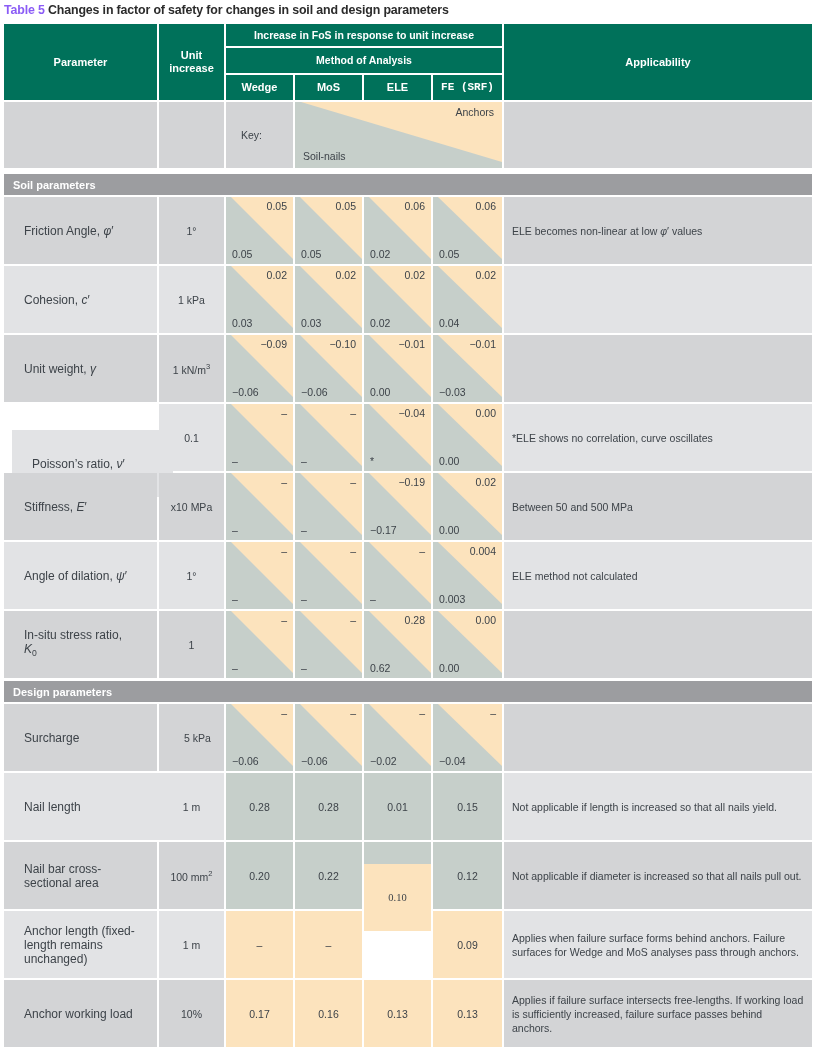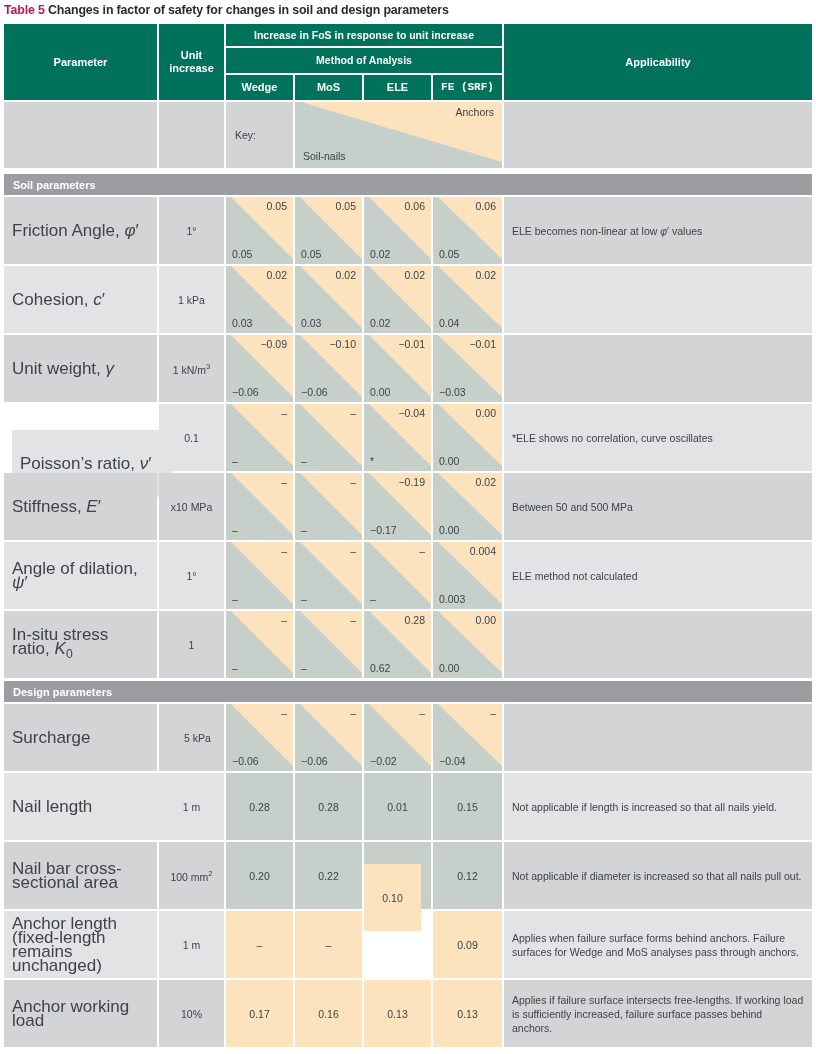--- a/index.html
+++ b/index.html
@@ -11,21 +11,21 @@
     overflow:hidden;
   }
   .page{position:relative;width:816px;height:1054px;}
 
   
   .caption{
     position:absolute;left:4px;top:2px;width:808px;
     font-size:12.4px;font-weight:bold;line-height:16px;
     white-space:nowrap;letter-spacing:-0.15px;
   }
-  .caption .cap-num{color:#be185d;}
+  .caption .cap-num{color:#8b5cf6;}
   .caption .cap-txt{color:#2b2b2b;}
 
   
   .table{
     position:absolute;left:4px;top:24px;
     width:808px;height:1028px;
   }
 
   
   .cell{position:absolute;box-sizing:border-box;}
@@ -41,23 +41,23 @@
     background:#9c9da0;color:#ffffff;
     font-size:11px;font-weight:bold;
     display:flex;align-items:center;
     padding-left:9px;
   }
 
   .rowA{background:#d3d4d6;}
   .rowB{background:#e2e3e5;}
 
   .param{
-    font-size:17px;line-height:14px;
+    font-size:12px;line-height:14px;
     display:flex;align-items:center;
-    padding:0 8px;
+    padding:0 20px;
   }
   .unit{
     font-size:10.5px;
     display:flex;align-items:center;justify-content:center;
     text-align:center;
   }
   .applic{
     font-size:10.5px;line-height:14px;
     display:flex;align-items:center;
     padding:0 8px;
@@ -90,21 +90,21 @@
     font-size:10.5px;
   }
   .nail{background:#c6cfca;}
   .anch{background:#fce3bd;}
 
   
   .keylabel{
     position:absolute;box-sizing:border-box;
     background:#d3d4d6;
     display:flex;align-items:center;
-    padding-left:9px;font-size:10.5px;
+    padding-left:15px;font-size:10.5px;
   }
   .keybox{
     position:absolute;box-sizing:border-box;
     background:#c6cfca;overflow:hidden;
   }
   .keybox .tri{
     position:absolute;inset:0;
     background:#fce3bd;
     clip-path:polygon(6px 0, 100% 0, 100% calc(100% - 6px));
   }
@@ -393,21 +393,21 @@
     <div class="solid nail" style="left:222px;top:818px;width:67px;height:67px;">0.20</div>
     <div class="solid nail" style="left:291px;top:818px;width:67px;height:67px;">0.22</div>
     <div class="solid nail" style="left:360px;top:818px;width:67px;height:67px;">0.02</div>
     <div class="solid nail" style="left:429px;top:818px;width:69px;height:67px;">0.12</div>
     <div class="cell rowA applic" style="left:500px;top:818px;width:308px;height:67px;">Not applicable if diameter is increased so that all nails pull out.</div>
 
     <div class="cell rowB param" style="left:0;top:887px;width:153px;height:67px;">Anchor length (fixed-length remains unchanged)</div>
     <div class="cell rowB unit" style="left:155px;top:887px;width:65px;height:67px;">1 m</div>
     <div class="solid anch" style="left:222px;top:887px;width:67px;height:67px;">–</div>
     <div class="solid anch" style="left:291px;top:887px;width:67px;height:67px;">–</div>
-    <div class="solid anch" style="left:360px;top:840px;width:57px;height:67px;">0.10</div>
+    <div class="solid anch" style="left:360px;top:840px;width:67px;height:67px;font-family:Liberation Serif, serif;">0.10</div>
     <div class="solid anch" style="left:429px;top:887px;width:69px;height:67px;">0.09</div>
     <div class="cell rowB applic" style="left:500px;top:887px;width:308px;height:67px;">Applies when failure surface forms behind anchors. Failure surfaces for Wedge and MoS analyses pass through anchors.</div>
 
     <div class="cell rowA param" style="left:0;top:956px;width:153px;height:67px;">Anchor working load</div>
     <div class="cell rowA unit" style="left:155px;top:956px;width:65px;height:67px;">10%</div>
     <div class="solid anch" style="left:222px;top:956px;width:67px;height:67px;">0.17</div>
     <div class="solid anch" style="left:291px;top:956px;width:67px;height:67px;">0.16</div>
     <div class="solid anch" style="left:360px;top:956px;width:67px;height:67px;">0.13</div>
     <div class="solid anch" style="left:429px;top:956px;width:69px;height:67px;">0.13</div>
     <div class="cell rowA applic" style="left:500px;top:956px;width:308px;height:67px;">Applies if failure surface intersects  free-lengths. If working load is sufficiently increased, failure surface passes behind anchors.</div>

